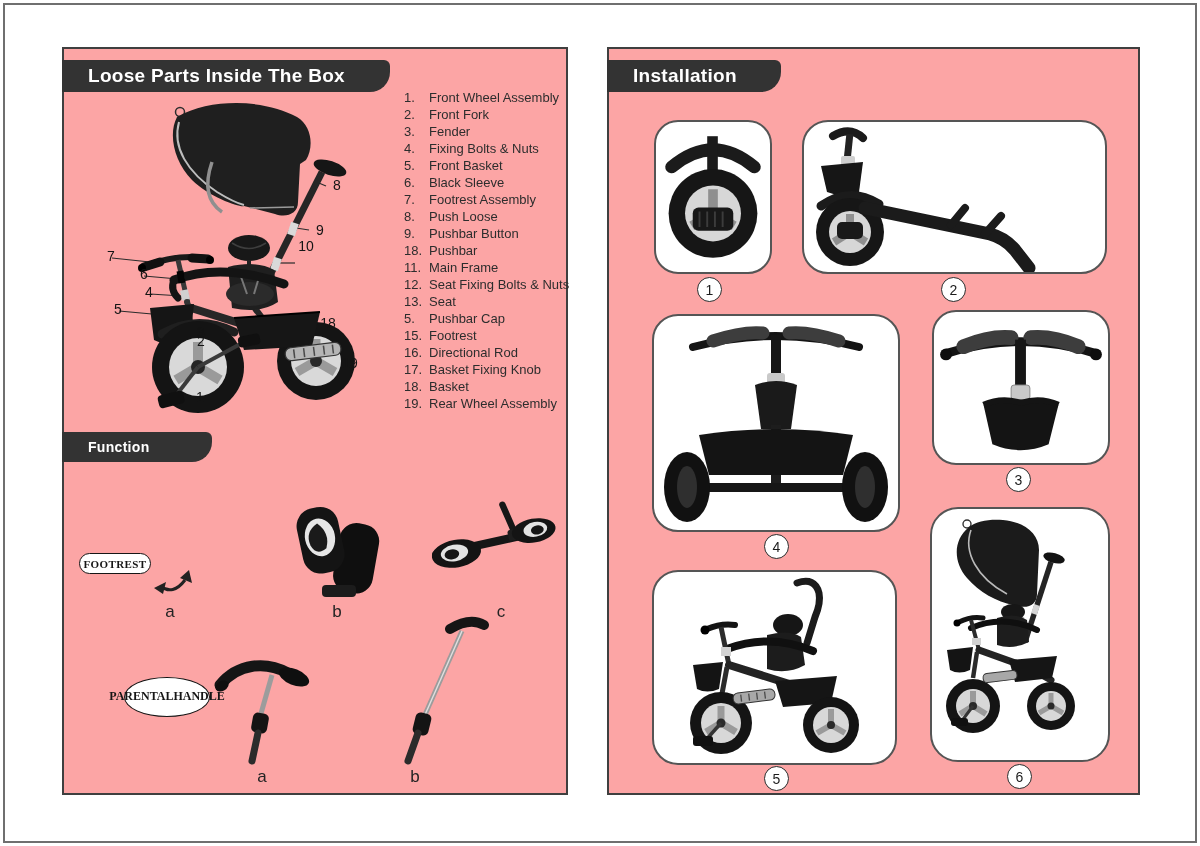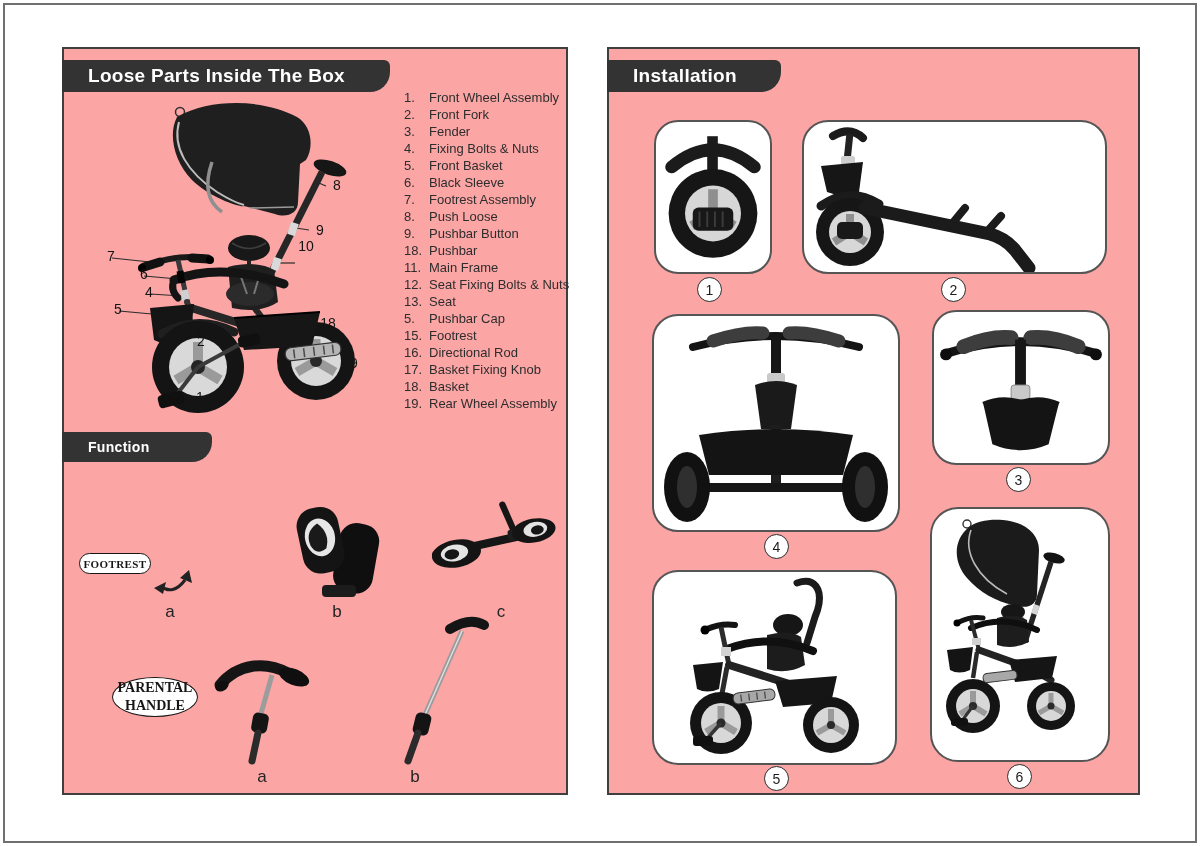--- a/index.html
+++ b/index.html
@@ -14,21 +14,21 @@
   #rp-banner{top:11px;width:174px;height:32px}
   .diagram{position:absolute;left:28px;top:53px;width:310px;height:315px}
   .diagram svg{position:absolute;left:0;top:0}
   .callout{position:absolute;width:18px;text-align:center;font-size:14px;line-height:1;color:#141414}
   .parts-list{position:absolute;left:340px;top:40px;width:165px}
   .part-row{display:flex;font-size:13px;line-height:17px;color:#2d2d2d}
   .part-num{width:25px;flex:none}
   .part-name{flex:1;white-space:nowrap}
   .oval-badge{position:absolute;border:1.5px solid #161616;font-family:"Liberation Serif",serif;font-weight:bold;color:#161616;display:flex;align-items:center;justify-content:center;text-align:center;background:#fff}
   #footrest-badge{left:15px;top:504px;width:72px;height:21px;border-radius:50px;font-size:11px;letter-spacing:.4px}
-  #parental-badge{left:48px;top:628px;width:86px;height:40px;border-radius:50%;font-size:14px;line-height:1.3;flex-direction:column}
+  #parental-badge{left:60px;top:628px;width:86px;height:40px;border-radius:50%;font-size:12px;line-height:1.3;flex-direction:row}
   .variant-label{position:absolute;font-size:17px;color:#242424;width:14px;text-align:center;line-height:1}
   .fn-art{position:absolute}
   .step-box{position:absolute;border:2px solid #555;border-radius:24px;background:#fff;display:flex;align-items:center;justify-content:center;overflow:hidden}
   .step-badge{position:absolute;width:25px;height:25px;border:1.5px solid #2b2b2b;border-radius:50%;display:flex;align-items:center;justify-content:center;font-size:14px;color:#1c1c1c;background:#fff}
 </style>
 </head>
 <body>
 
 <div class="page-frame"></div>
 

